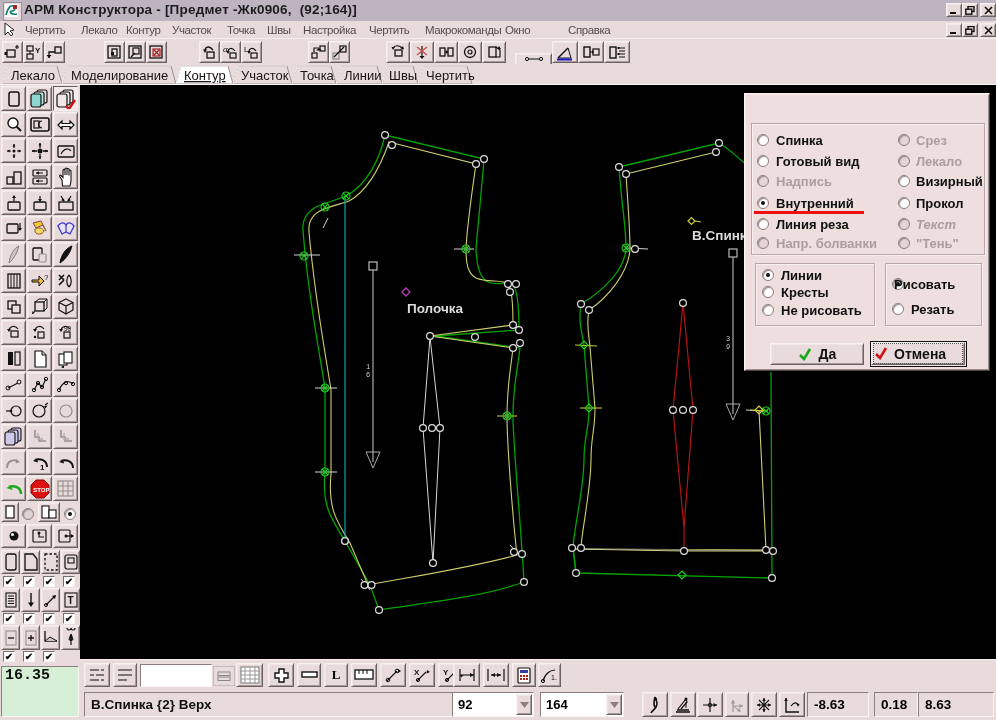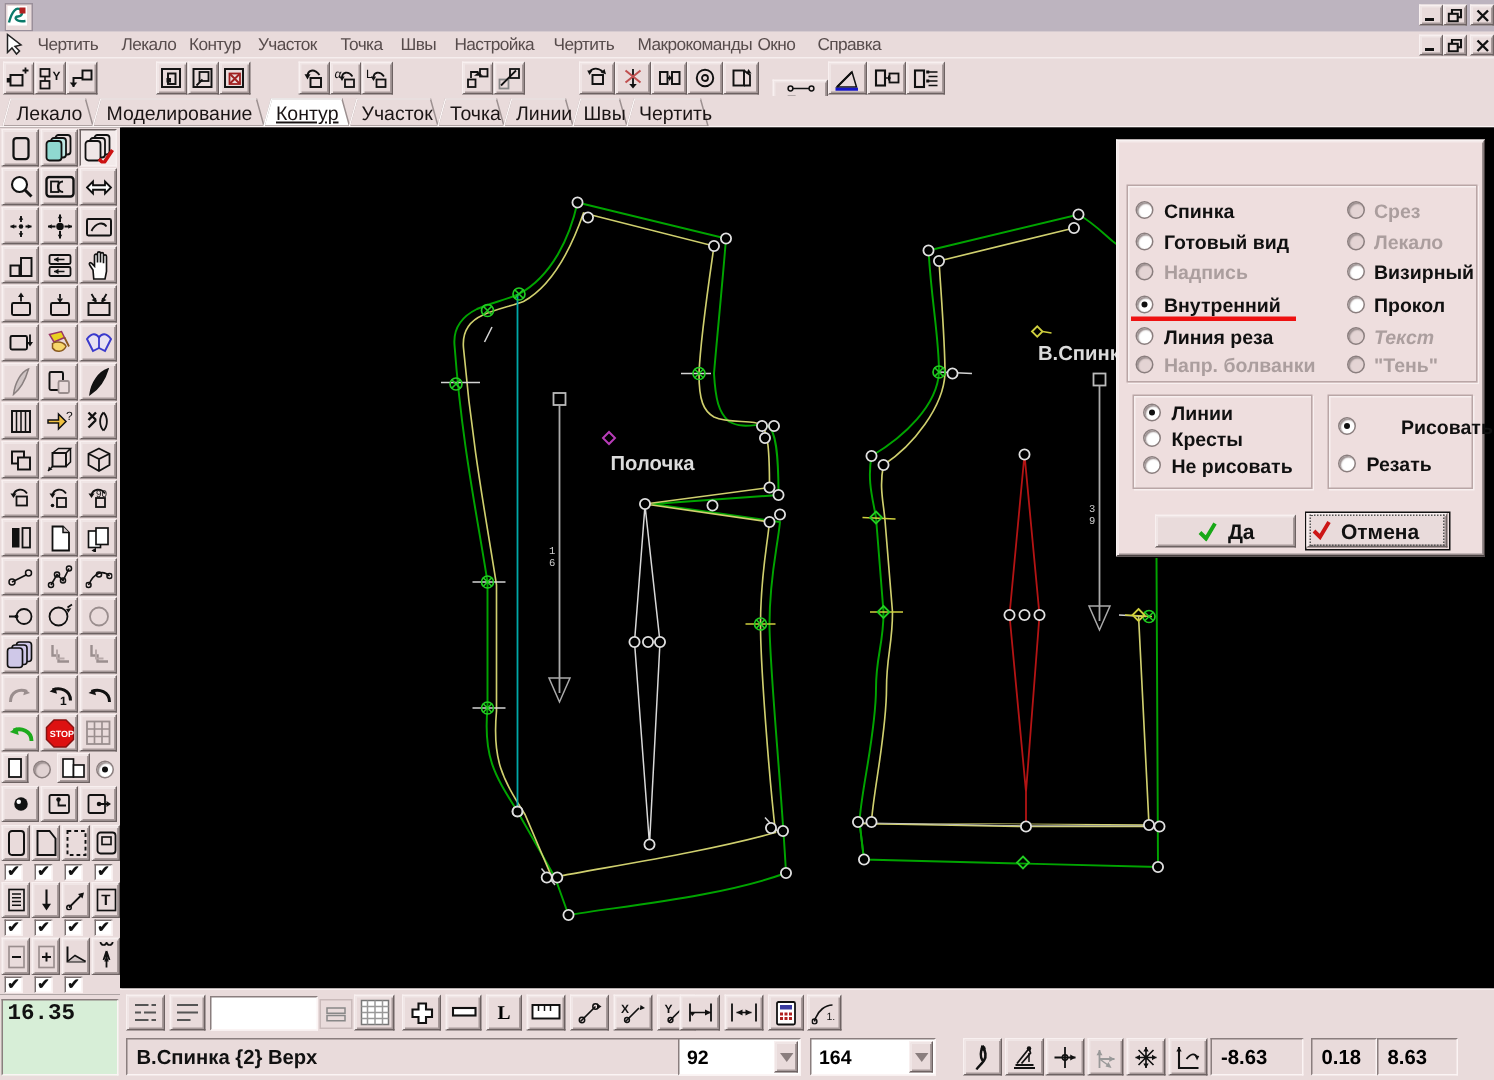--- a/index.html
+++ b/index.html
@@ -17,20 +17,21 @@
 <body>
 
 <div class="abs" id="titlebar" style="left:0;top:0;width:996px;height:21px;background:#bdb4bf;border-bottom:1px solid #c8bfca;">
   <div class="abs" style="left:3px;top:2px;width:17px;height:17px;background:#e9dbdb;border:1px solid #9a8f9a;">
     <svg width="15" height="15" viewBox="0 0 15 15">
         <rect x="1" y="1" width="13" height="13" fill="#fff"></rect>
         <path d="M2 12 C4 4 7 2 9 3 C12 4 11 8 8 8 C5 8 6 12 13 11" stroke="#0a7a6a" stroke-width="1.6" fill="none"></path>
         <rect x="9" y="2" width="4" height="4" fill="#b02020"></rect>
       </svg>
   </div>
+  <div class="abs" style="left:24px;top:2px;font:bold 13.5px 'Liberation Sans',sans-serif;color:#1c1c1c;letter-spacing:0.2px;">АРМ Конструктора - [Предмет -Жк0906,&nbsp; (92;164)]</div>
   <div class="btn" style="left:946px;top:3px;width:16px;height:14px;">
       <svg width="10" height="9">
         <rect x="1" y="6" width="6" height="2" fill="#111"></rect>
       </svg>
     </div>
   <div class="btn" style="left:962px;top:3px;width:16px;height:14px;">
       <svg width="10" height="9">
         <rect x="3" y="0.5" width="6" height="5" fill="none" stroke="#111" stroke-width="1.4"></rect>
         <rect x="0.8" y="3.2" width="6" height="5" fill="#e9dbdb" stroke="#111" stroke-width="1.4"></rect>
       </svg>
@@ -50,21 +51,21 @@
     <span class="abs" style="left:25px;">Чертить</span>
       <span class="abs" style="left:81px;">Лекало</span>
       <span class="abs" style="left:126px;">Контур</span>
       <span class="abs" style="left:172px;">Участок</span>
       <span class="abs" style="left:227px;">Точка</span>
       <span class="abs" style="left:267px;">Швы</span>
       <span class="abs" style="left:303px;">Настройка</span>
       <span class="abs" style="left:369px;">Чертить</span>
       <span class="abs" style="left:425px;">Макрокоманды</span>
       <span class="abs" style="left:505px;">Окно</span>
-      <span class="abs" style="left:545px;">Справка</span>
+      <span class="abs" style="left:568px;">Справка</span>
   </div>
   <div class="btn" style="left:946px;top:2px;width:16px;height:14px;">
       <svg width="10" height="9">
         <rect x="1" y="6" width="6" height="2" fill="#111"></rect>
       </svg>
     </div>
   <div class="btn" style="left:962px;top:2px;width:16px;height:14px;">
       <svg width="10" height="9">
         <rect x="3" y="0.5" width="6" height="5" fill="none" stroke="#111" stroke-width="1.4"></rect>
         <rect x="0.8" y="3.2" width="6" height="5" fill="#e9dbdb" stroke="#111" stroke-width="1.4"></rect>
@@ -891,21 +892,21 @@
     </span>
     <span class="rlbl" style="left:36px;top:174px;">Линии</span>
   <span class="radio" style="left:17px;top:192px;"></span>
     <span class="rlbl" style="left:36px;top:191px;">Кресты</span>
   <span class="radio" style="left:17px;top:210px;"></span>
     <span class="rlbl" style="left:36px;top:209px;">Не рисовать</span>
   <div class="abs" style="left:140px;top:169px;width:95px;height:61px;border:1px solid #b9a6a6;box-shadow:1px 1px 0 #f8f0f0, inset 1px 1px 0 #f8f0f0;"></div>
   <span class="radio" style="left:147px;top:184px;">
       <span class="dot"></span>
     </span>
-    <span class="rlbl" style="left:149px;top:183px;padding-left:40px;">Рисовать</span>
+    <span class="rlbl" style="left:149px;top:183px;">Рисовать</span>
   <span class="radio" style="left:147px;top:209px;"></span>
     <span class="rlbl" style="left:166px;top:208px;">Резать</span>
   <div class="btn" style="left:25px;top:249px;width:94px;height:22px;font:bold 14px 'Liberation Sans',sans-serif;color:#111;"><svg width="14" height="13" style="margin-right:7px;">
         <path d="M2 7 l4 4 6 -10" fill="none" stroke="#18a818" stroke-width="2.6"></path>
       </svg>Да</div>
   <div class="abs" style="left:125px;top:247px;width:97px;height:26px;border:1.5px solid #111;box-sizing:border-box;background:#eedede;">
     <div class="btn" style="left:0;top:0;width:94px;height:23px;font:bold 14px 'Liberation Sans',sans-serif;color:#111;">
         <span style="border:1px dotted #555;display:flex;align-items:center;justify-content:flex-start;width:88px;height:19px;"><svg width="14" height="13" style="margin-right:6px;">
             <path d="M2 7 l4 4 6 -10" fill="none" stroke="#cc1616" stroke-width="2.6"></path>
           </svg>Отмена</span>
@@ -1068,14 +1069,14 @@
   <div class="btn" style="left:699px;top:2px;width:26px;height:25px;">
       <svg width="18" height="18">
         <path d="M3 2 V16 H16" fill="none" stroke="#111" stroke-width="1.4"></path>
         <path d="M3 2 l-1.8 3 h3.6 z" fill="#111"></path>
         <path d="M8 10 C11 6 14 6 15 9" fill="none" stroke="#111" stroke-width="1.2"></path>
         <path d="M15 11 l-1.5 -3.5 3 0.5 z" fill="#111"></path>
       </svg>
     </div>
   <div class="abs sunken" style="left:727px;top:2px;width:62px;height:25px;font:bold 13.5px 'Liberation Sans',sans-serif;padding:4px 0 0 6px;box-sizing:border-box;">-8.63</div>
   <div class="abs sunken" style="left:794px;top:2px;width:44px;height:25px;font:bold 13.5px 'Liberation Sans',sans-serif;padding:4px 0 0 6px;box-sizing:border-box;">0.18</div>
-  <div class="abs sunken" style="left:838px;top:2px;width:54px;height:25px;font:bold 13.5px 'Liberation Sans',sans-serif;padding:4px 0 0 6px;box-sizing:border-box;">8.63</div>
+  <div class="abs sunken" style="left:838px;top:2px;width:76px;height:25px;font:bold 13.5px 'Liberation Sans',sans-serif;padding:4px 0 0 6px;box-sizing:border-box;">8.63</div>
 </div>
 
 </body></html>

